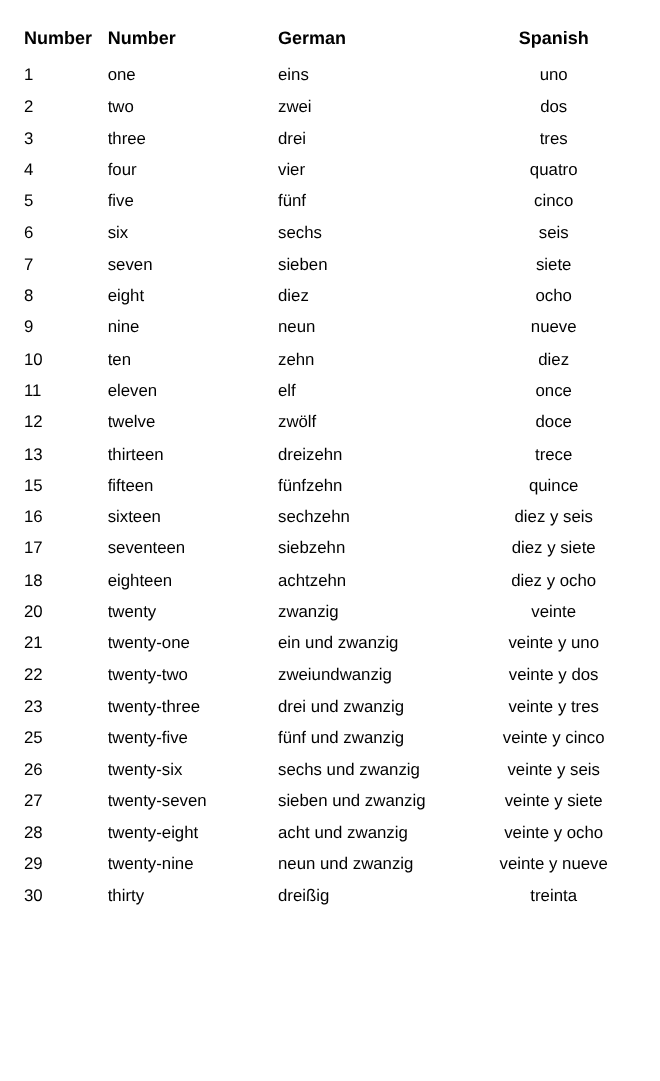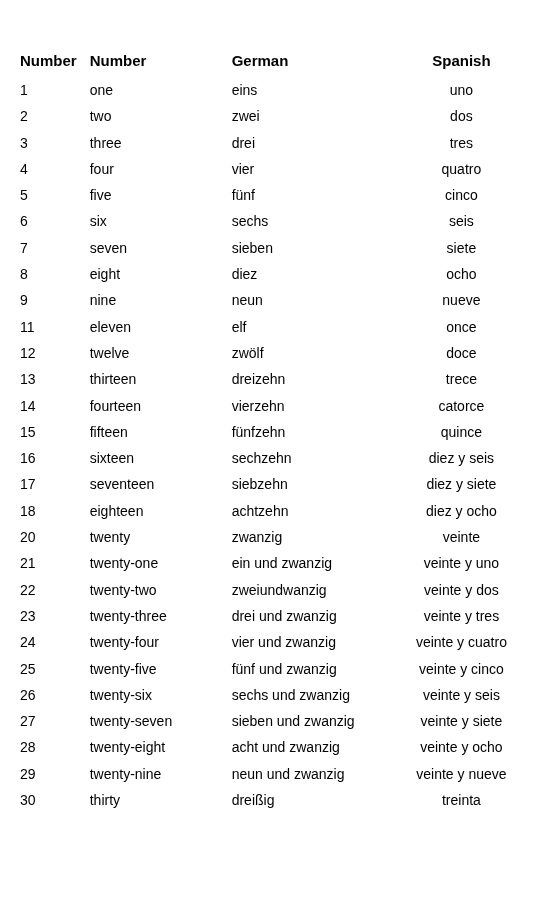--- a/index.html
+++ b/index.html
@@ -12,21 +12,20 @@
       font-size: 14px;
       background: #fff;
       color: #000;
       width: 550px;
       min-height: 901px;
       padding: 20px 10px;
     }
     table {
       width: 100%;
       border-collapse: collapse;
-      margin-top: 28px;
     }
     thead th {
       font-weight: bold;
       text-align: left;
       padding: 4px 6px 8px 6px;
       font-size: 15px;
     }
     tbody td {
       padding: 3px 6px;
       font-size: 14px;
@@ -113,44 +112,44 @@
         <td>diez</td>
         <td>ocho</td>
       </tr>
       <tr>
         <td>9</td>
         <td>nine</td>
         <td>neun</td>
         <td>nueve</td>
       </tr>
       <tr>
+        <td>10</td>
+        <td>ten</td>
+        <td>zehn</td>
+        <td>diez</td>
+      </tr>
+      <tr>
         <td>11</td>
         <td>eleven</td>
         <td>elf</td>
         <td>once</td>
       </tr>
       <tr>
         <td>12</td>
         <td>twelve</td>
         <td>zwölf</td>
         <td>doce</td>
       </tr>
       <tr>
         <td>13</td>
         <td>thirteen</td>
         <td>dreizehn</td>
         <td>trece</td>
       </tr>
       <tr>
-        <td>14</td>
-        <td>fourteen</td>
-        <td>vierzehn</td>
-        <td>catorce</td>
-      </tr>
-      <tr>
         <td>15</td>
         <td>fifteen</td>
         <td>fünfzehn</td>
         <td>quince</td>
       </tr>
       <tr>
         <td>16</td>
         <td>sixteen</td>
         <td>sechzehn</td>
         <td>diez y seis</td>
@@ -185,26 +184,20 @@
         <td>zweiundwanzig</td>
         <td>veinte y dos</td>
       </tr>
       <tr>
         <td>23</td>
         <td>twenty-three</td>
         <td>drei und zwanzig</td>
         <td>veinte y tres</td>
       </tr>
       <tr>
-        <td>24</td>
-        <td>twenty-four</td>
-        <td>vier und zwanzig</td>
-        <td>veinte y cuatro</td>
-      </tr>
-      <tr>
         <td>25</td>
         <td>twenty-five</td>
         <td>fünf und zwanzig</td>
         <td>veinte y cinco</td>
       </tr>
       <tr>
         <td>26</td>
         <td>twenty-six</td>
         <td>sechs und zwanzig</td>
         <td>veinte y seis</td>

